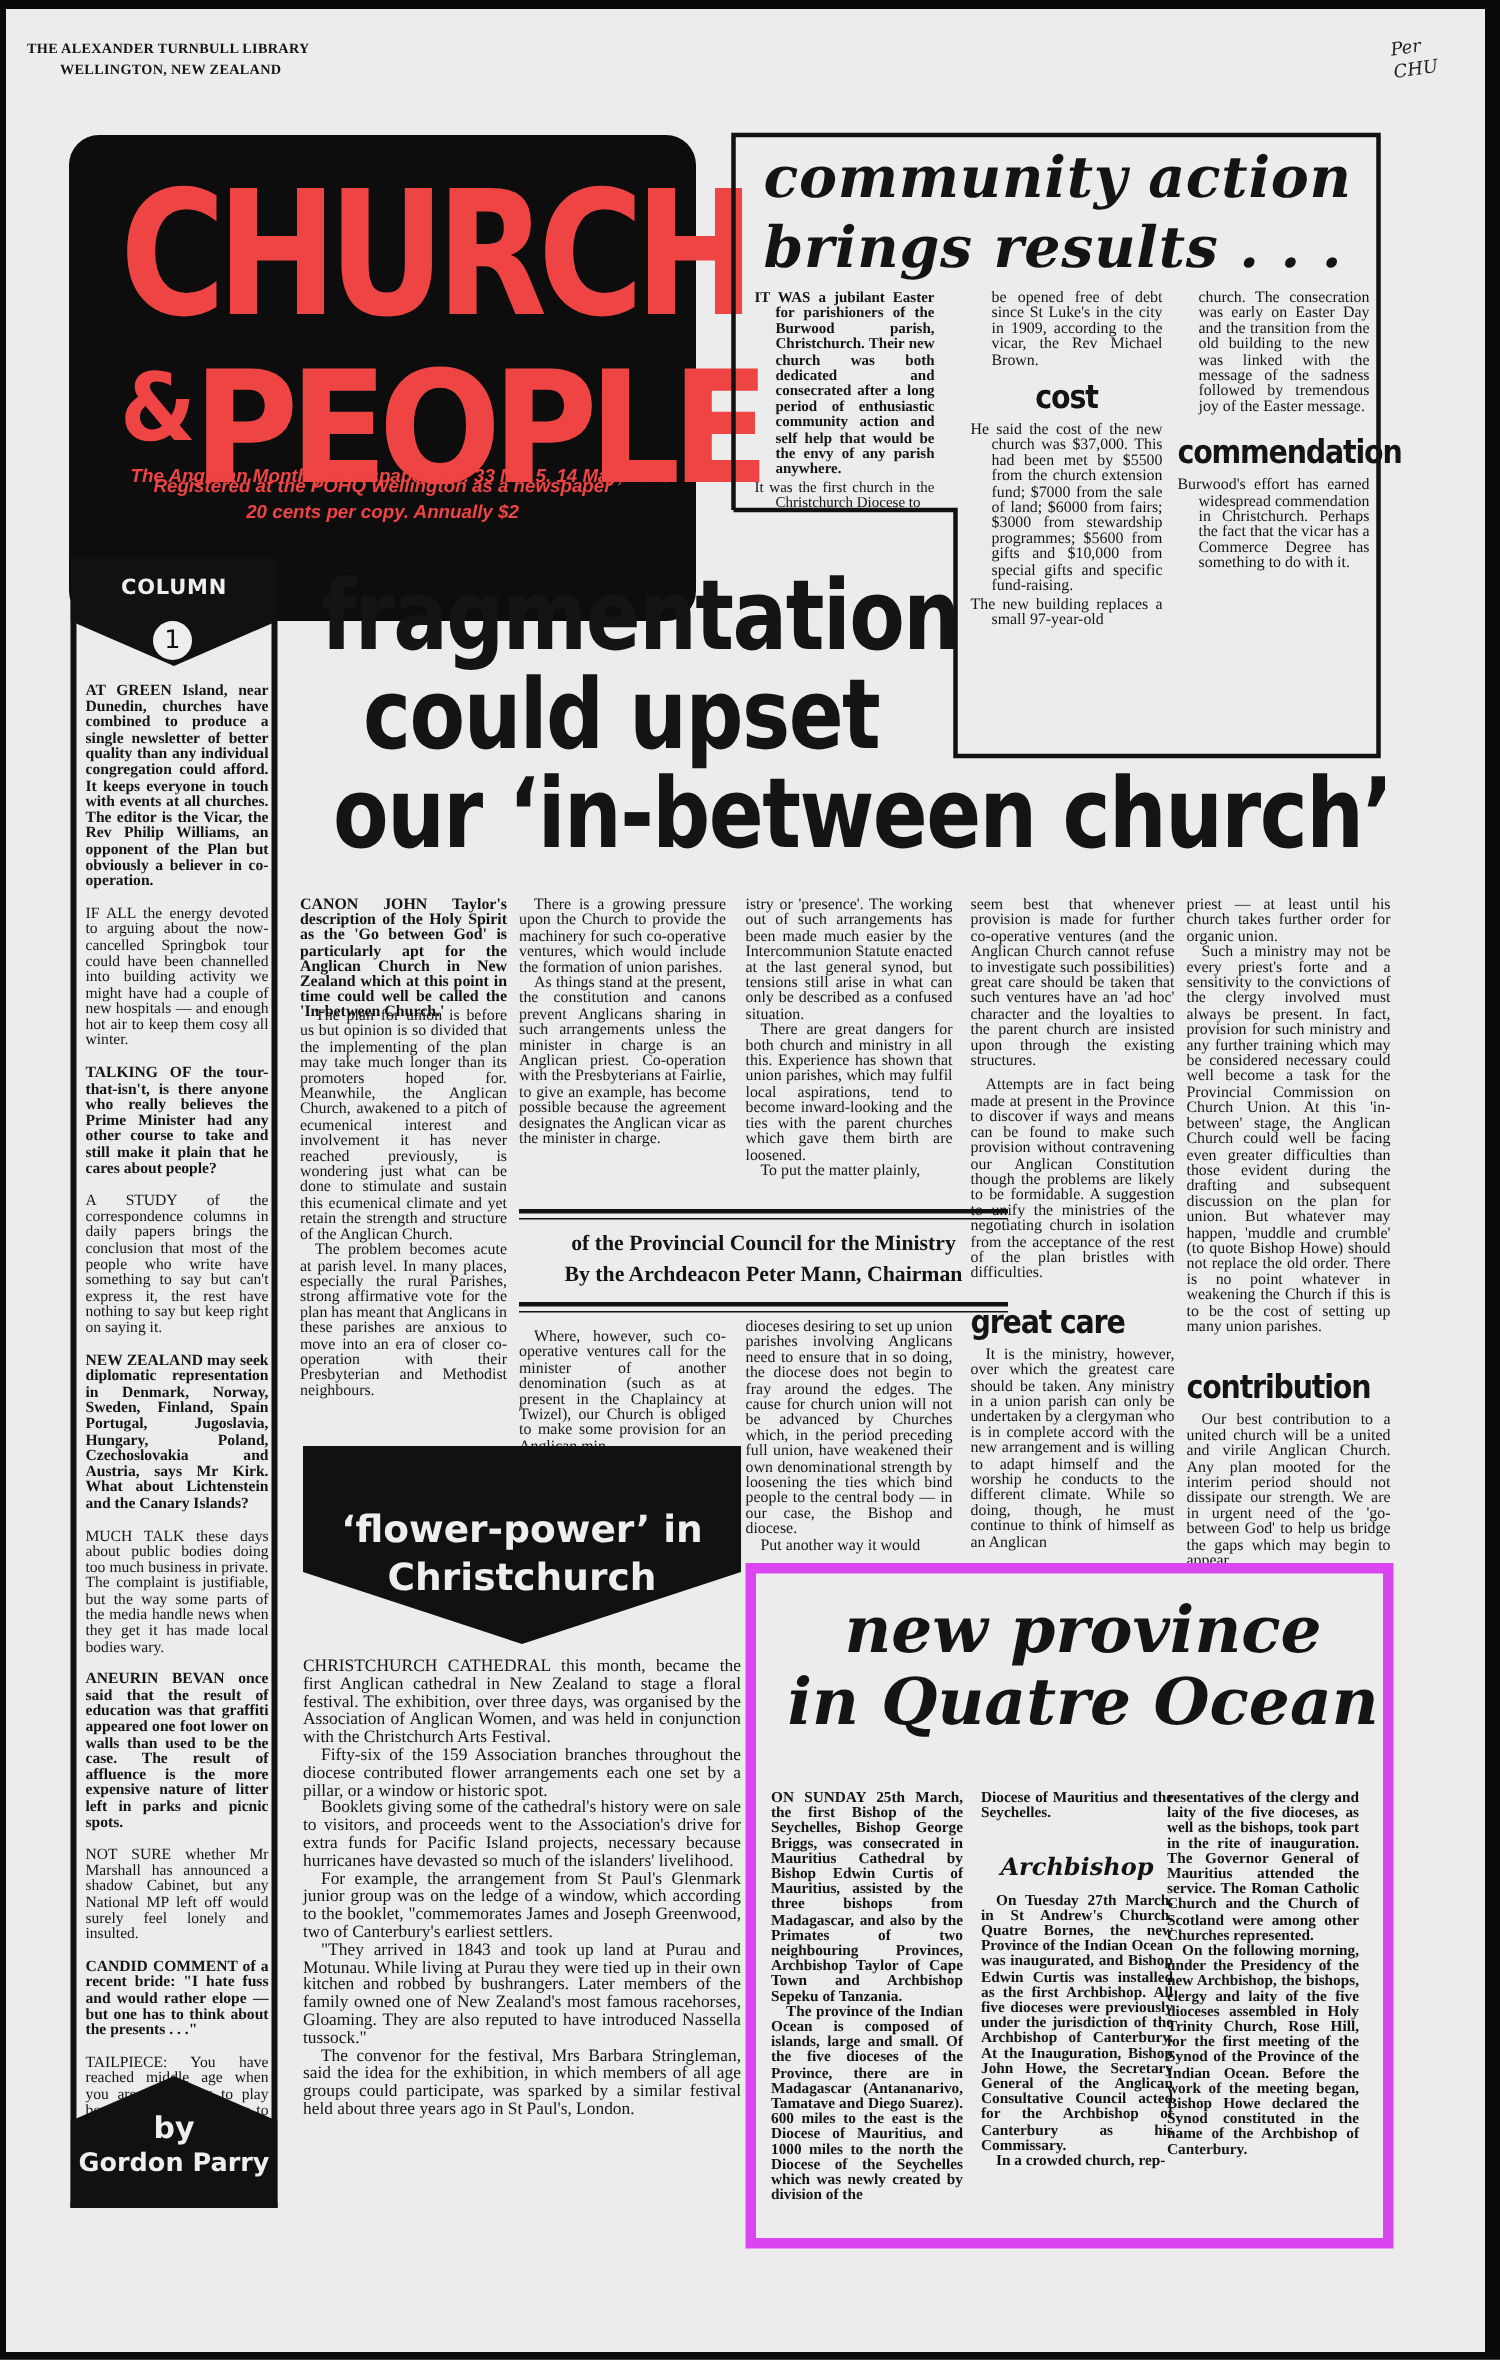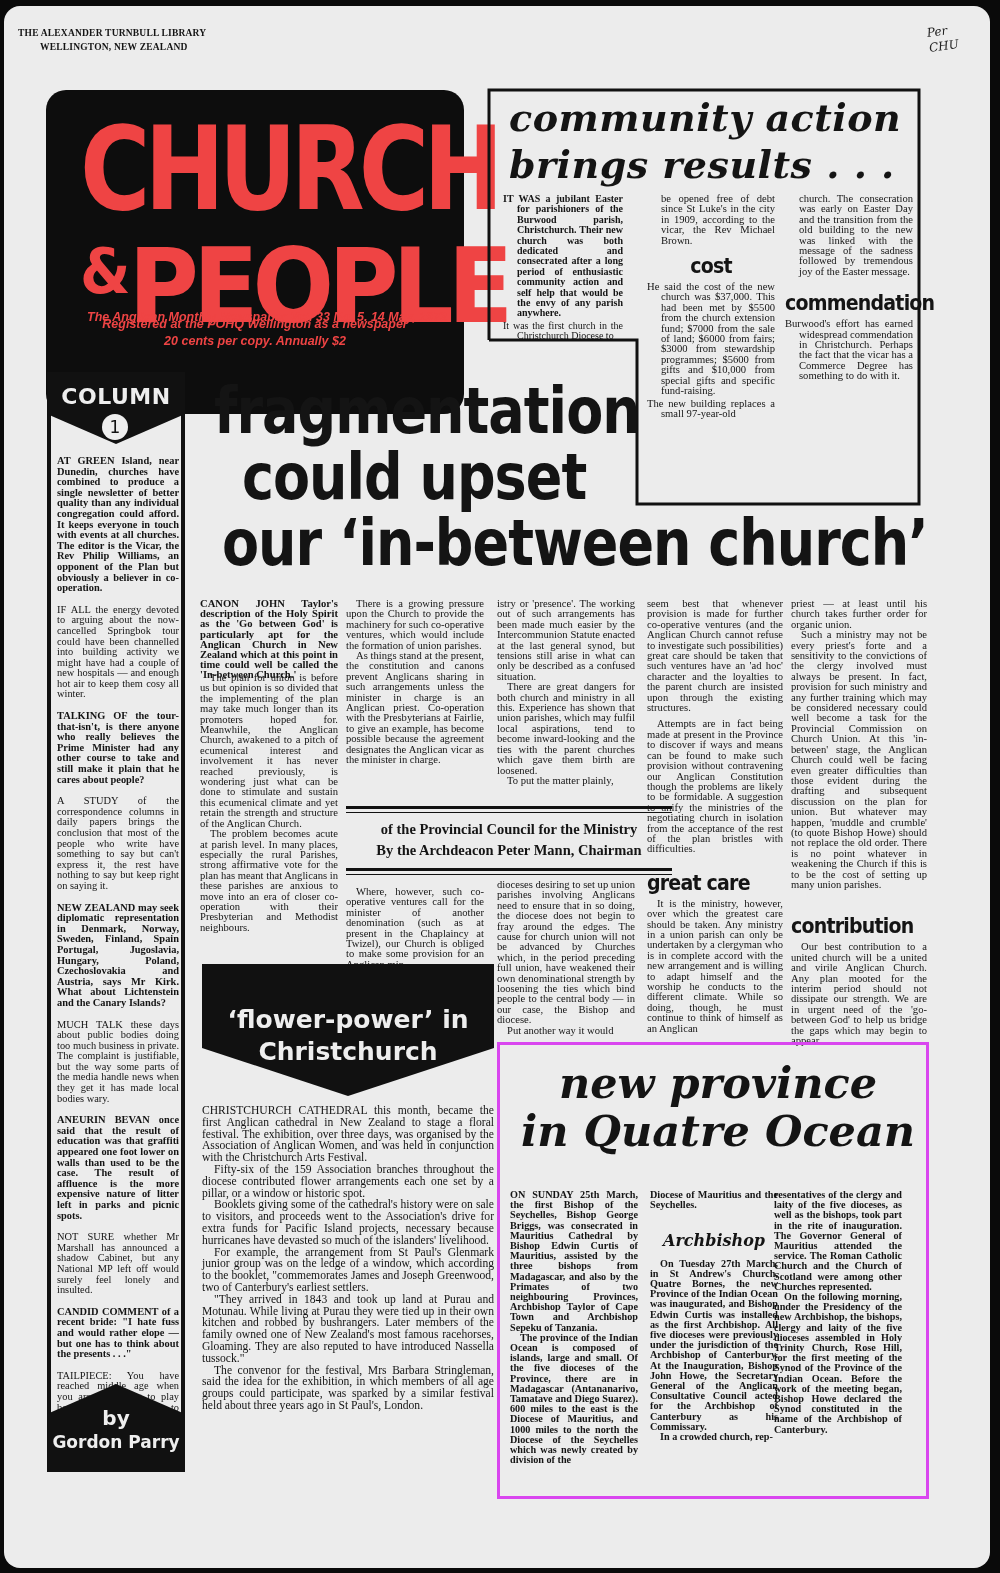--- a/index.html
+++ b/index.html
@@ -1,21 +1,20 @@
 <!DOCTYPE html>
 <html><head>
 <meta charset="utf-8">
 <style>
   * { box-sizing: border-box; margin: 0; padding: 0; }
   html, body { width: 1000px; height: 1573px; background: #0a0a0a; overflow: hidden; }
   .page {
     position: absolute; left: 4px; top: 6px; width: 986px; height: 1562px;
     background: #ececec; color: #141414;
     font-family: "Liberation Serif", "DejaVu Serif", serif;
-    border-radius: 16px;
   }
   .abs { position: absolute; }
   .stamp { left: 14px; top: 20px; font-family: "Liberation Serif", serif; font-weight: bold; font-size: 9.5px; letter-spacing: 0.2px; line-height: 14px; }
   .stamp .l2 { padding-left: 22px; }
   .handwritten { left: 924px; top: 18px; font-family: "DejaVu Serif", serif; font-style: italic; font-size: 12px; line-height: 15px; transform: rotate(-8deg); color: #222; }
 
   
   .masthead { left: 42px; top: 84px; width: 418px; height: 324px; background: #0d0d0d; border-radius: 20px; color: #ef4444; }
   .masthead .m1 { position: absolute; left: 34px; top: 22px; font-family: "DejaVu Sans", sans-serif; font-weight: bold; font-size: 96px; letter-spacing: -6px; line-height: 96px; transform: scaleY(1.2); transform-origin: top left; }
   .masthead .m2 { position: absolute; left: 34px; top: 130px; font-family: "DejaVu Sans", sans-serif; font-weight: bold; font-size: 96px; letter-spacing: -6px; line-height: 96px; transform: scaleY(1.08); transform-origin: top left; }
@@ -32,21 +31,21 @@
   .col { position: absolute; font-size: 10.6px; line-height: 10.4px; text-align: justify; hyphens: auto; }
   .col p { text-indent: 0; }
   .hang p { padding-left: 14px; text-indent: -14px; margin-bottom: 2px; }
   .bold { font-weight: bold; }
   .subhead { font-family: "DejaVu Sans", sans-serif; font-weight: bold; font-size: 19px; letter-spacing: -0.8px; transform: scaleY(1.15); line-height: 22px; margin: 8px 0 6px; }
 
   
   .c1 { left: 43px; top: 366px; width: 138px; height: 1100px; }
   .c1-frame { position: absolute; left: 0; top: 0; width: 138px; height: 1100px; border: 4px solid #111; border-top: none; }
   .c1-head { position: absolute; left: 0; top: 0; width: 138px; height: 72px; }
-  .c1-head .t { position: absolute; left: 0; top: 12px; width: 100%; text-align: center; color: #eee; font-family: "DejaVu Sans", sans-serif; font-weight: bold; font-size: 22px; letter-spacing: 0.5px; }
+  .c1-head .t { position: absolute; left: 0; top: 12px; width: 100%; text-align: center; color: #eee; font-family: "DejaVu Sans", sans-serif; font-weight: bold; font-size: 14px; letter-spacing: 0.5px; }
   .c1-head .num { position: absolute; left: 55px; top: 42px; width: 26px; height: 26px; border-radius: 50%; background: #eee; color: #111; text-align: center; font-family: "DejaVu Sans", sans-serif; font-size: 17px; line-height: 26px; }
   .c1-body { position: absolute; left: 10px; top: 84px; width: 122px; font-size: 10.4px; line-height: 10.6px; text-align: justify; }
   .c1-body p { margin-bottom: 11px; }
   .c1-foot { position: absolute; left: 0; top: 1012px; width: 138px; height: 88px; }
   .c1-foot .by { position: absolute; left: 0; top: 22px; width: 100%; text-align: center; color: #eee; font-family: "DejaVu Sans", sans-serif; font-weight: bold; font-size: 20px; }
   .c1-foot .name { position: absolute; left: 0; top: 48px; width: 100%; text-align: center; color: #eee; font-family: "DejaVu Sans", sans-serif; font-weight: bold; font-size: 17px; }
 
   
   .headline { left: 196px; top: 372px; width: 700px; font-family: "DejaVu Sans", sans-serif; font-weight: bold; font-size: 54px; line-height: 66px; letter-spacing: -1px; }
   .headline div { transform: scaleY(1.2); transform-origin: left center; white-space: nowrap; }
@@ -58,21 +57,21 @@
   .byline .rule { position: absolute; left: 0; width: 100%; height: 4px; border-top: 3px solid #111; border-bottom: 1px solid #111; }
   .byline .r1 { top: 0; height: 7px; }
   .byline .r2 { top: 62px; height: 7px; }
   .byline .txt { position: absolute; left: 0; top: 13px; width: 100%; text-align: center; font-family: "Liberation Serif", serif; font-weight: bold; font-size: 14.5px; line-height: 21px; }
 
   
   .fp { left: 198px; top: 958px; width: 292px; height: 132px; }
   .fp .t { position: absolute; left: 0; top: 8px; width: 100%; text-align: center; color: #eee; font-family: "DejaVu Sans", sans-serif; font-weight: bold; font-size: 25px; line-height: 32px; margin-top: 32px; }
 
   
-  .np { left: 493px; top: 1036px; width: 432px; height: 457px; border: 3px solid #d946ef; }
+  .np { left: 493px; top: 1036px; width: 432px; height: 457px; border: 7px solid #d946ef; }
   .np .t { position: absolute; left: 10px; top: 14px; width: 416px; text-align: center; font-family: "DejaVu Serif", serif; font-style: italic; font-weight: bold; font-size: 43px; line-height: 48px; }
   .np .sh { text-align: center; font-family: "DejaVu Serif", serif; font-style: italic; font-weight: bold; font-size: 16px; margin: 26px 0 12px; }
   .np-col { font-weight: bold; font-size: 10.2px; line-height: 10.2px; }
   .np-col p + p { text-indent: 10px; }
 
   .indent p + p { text-indent: 10px; }
   .fp-body p { text-indent: 12px; }
   .fp-body p:first-child { text-indent: 0; }
 </style>
 </head>

